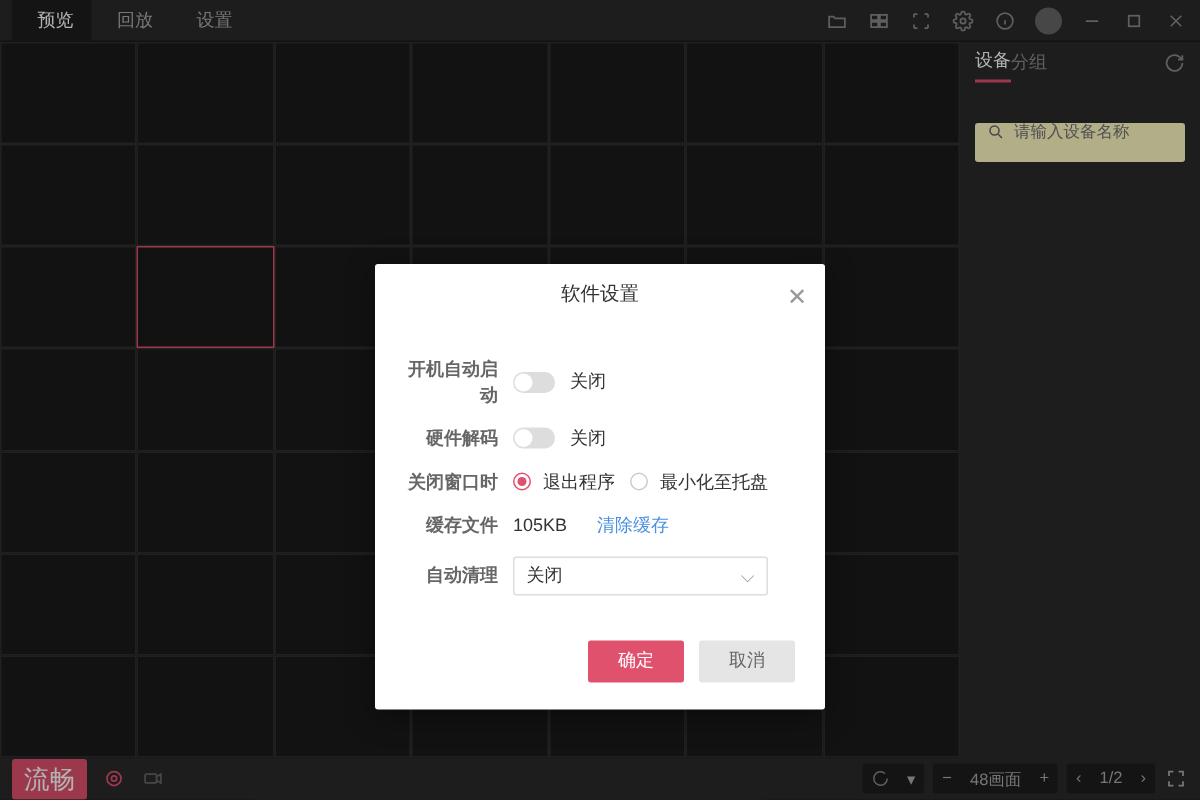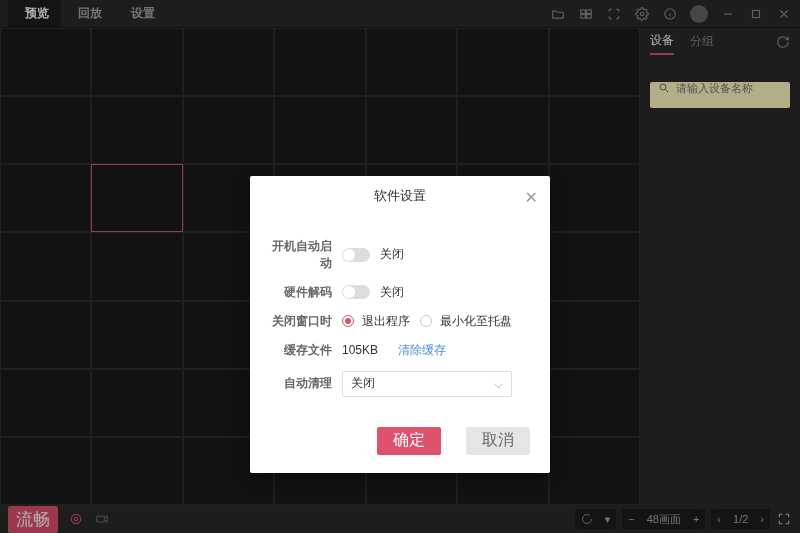--- a/index.html
+++ b/index.html
@@ -1,31 +1,31 @@
 <!DOCTYPE html>
 <html><head>
 <meta charset="utf-8">
 <style>
 *{box-sizing:border-box;margin:0;padding:0;font-family:"Microsoft YaHei",Arial,sans-serif;}
 body{width:800px;height:533px;background:#1e1e1e;overflow:hidden;position:relative;color:#ccc;font-size:12px;}
 .top-bar{height:28px;background:#2a2a2a;display:flex;align-items:center;justify-content:space-between;padding:0 8px;border-bottom:1px solid #1a1a1a;}
-.top-left{display:flex;gap:0;font-weight:bold;}
+.top-left{display:flex;gap:0;}
 .top-tab{display:flex;align-items:center;gap:5px;padding:0 12px;height:28px;cursor:pointer;color:#aaa;}
 .top-tab.active{background:#1e1e1e;color:#fff;}
 .top-right{display:flex;align-items:center;gap:12px;}
 .top-icon{width:16px;height:16px;display:flex;align-items:center;justify-content:center;color:#888;cursor:pointer;}
 .top-icon svg{width:14px;height:14px;}
 .avatar{width:18px;height:18px;border-radius:50%;background:#666;}
 .main{display:flex;height:477px;}
 .viewer{flex:1;background:#1a1a1a;position:relative;}
 .grid{position:absolute;inset:0;display:grid;grid-template-columns:repeat(7,1fr);grid-template-rows:repeat(7,1fr);}
 .cell{border:1px solid #2e2e2e;}
 .cell.selected{border:1px solid #e0516e;position:relative;z-index:2;}
 .side{width:160px;background:#2a2a2a;display:flex;flex-direction:column;}
-.side-tabs{display:flex;align-items:center;height:30px;padding:0 10px;gap:16px;position:relative;}
+.side-tabs{display:flex;align-items:center;height:30px;padding:0 10px;position:relative;}
 .side-tab{color:#888;cursor:pointer;padding-bottom:4px;}
 .side-tab.active{color:#fff;border-bottom:2px solid #e0516e;}
 .refresh-icon{position:absolute;right:10px;top:7px;color:#888;cursor:pointer;}
 .search-box{margin:24px 10px;height:26px;background:#fef9c3;border-radius:2px;display:flex;align-items:flex-start;padding:0 8px;gap:6px;}
 .search-box input{background:none;border:none;outline:none;color:#888;font-size:11px;flex:1;}
 .bottom-bar{height:28px;background:#2a2a2a;display:flex;align-items:center;justify-content:space-between;padding:0 8px;}
 .bottom-left{display:flex;align-items:center;gap:10px;}
 .badge{background:#e0516e;color:#fff;padding:2px 8px;border-radius:2px;font-size:17px;}
 .btm-icon{color:#666;cursor:pointer;width:16px;height:16px;display:flex;align-items:center;justify-content:center;}
 .bottom-right{display:flex;align-items:center;gap:6px;}
@@ -43,21 +43,21 @@
 .toggle{width:28px;height:14px;background:#ddd;border-radius:7px;position:relative;cursor:pointer;}
 .toggle::after{content:"";position:absolute;width:12px;height:12px;background:#fff;border-radius:50%;top:1px;left:1px;}
 .radio{display:flex;align-items:center;gap:8px;cursor:pointer;}
 .radio-dot{width:12px;height:12px;border:1px solid #ccc;border-radius:50%;display:flex;align-items:center;justify-content:center;}
 .radio-dot.checked{border-color:#e0516e;}
 .radio-dot.checked::after{content:"";width:6px;height:6px;background:#e0516e;border-radius:50%;}
 .link{color:#4a90e2;cursor:pointer;margin-left:10px;}
 .select{width:170px;height:26px;border:1px solid #ddd;border-radius:2px;display:flex;align-items:center;justify-content:space-between;padding:0 8px;cursor:pointer;}
 .chev{color:#999;}
 .dialog-footer{display:flex;justify-content:flex-end;gap:10px;padding:0 20px 18px;}
-.btn{width:64px;height:28px;display:flex;align-items:center;justify-content:center;cursor:pointer;border-radius:2px;font-size:16px;margin-left:15px;}
+.btn{width:64px;height:28px;display:flex;align-items:center;justify-content:center;cursor:pointer;border-radius:2px;font-size:12px;}
 .btn.primary{background:#e0516e;color:#fff;}
 .btn.secondary{background:#e5e5e5;color:#666;}
 </style>
 </head>
 <body>
 
 <div class="top-bar">
   <div class="top-left">
     <div class="top-tab active">
       <span><svg viewBox="0 0 24 24" fill="none" stroke="currentColor" stroke-width="2">

